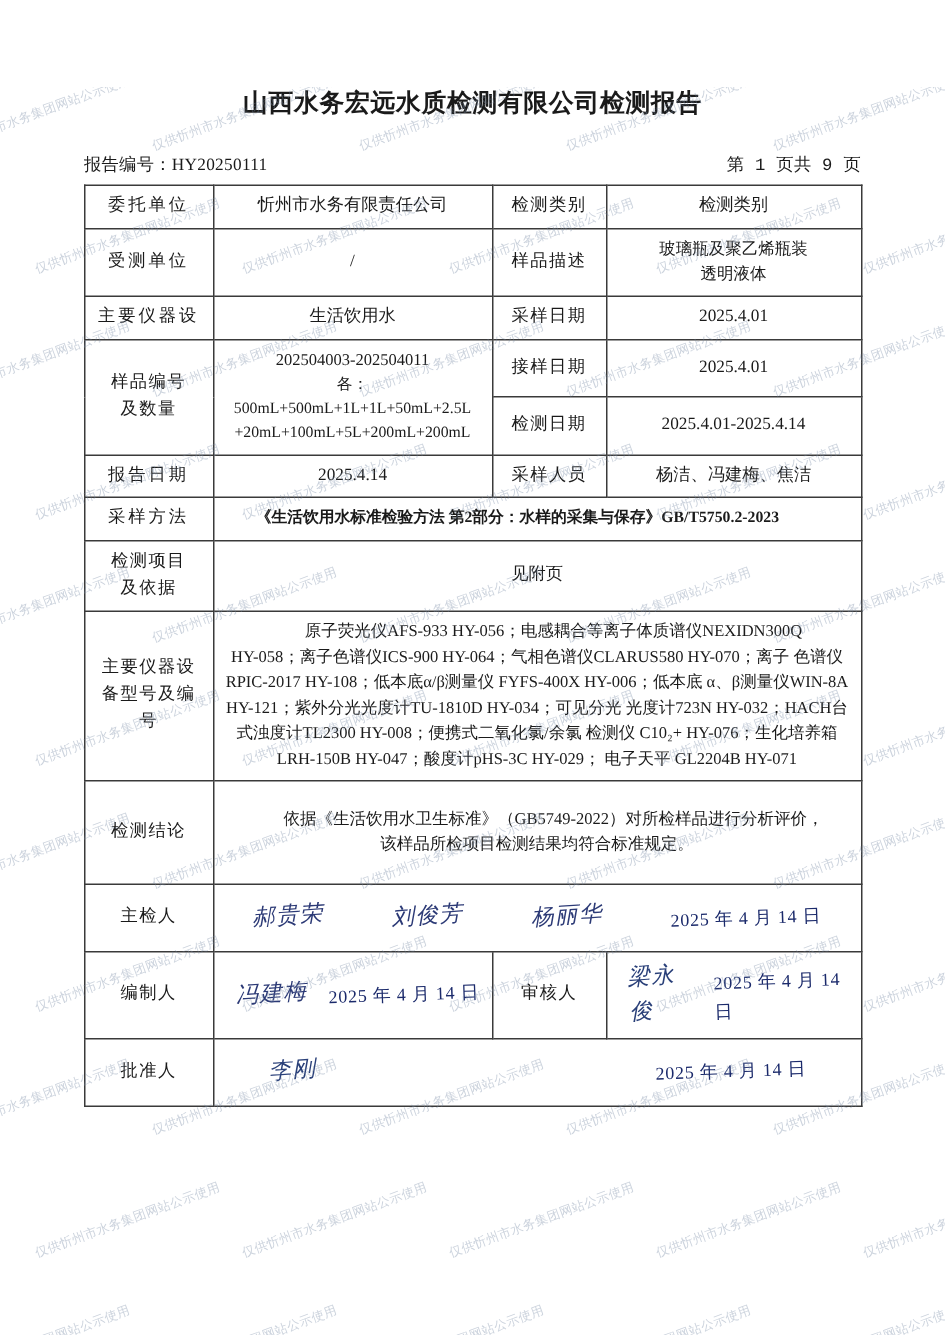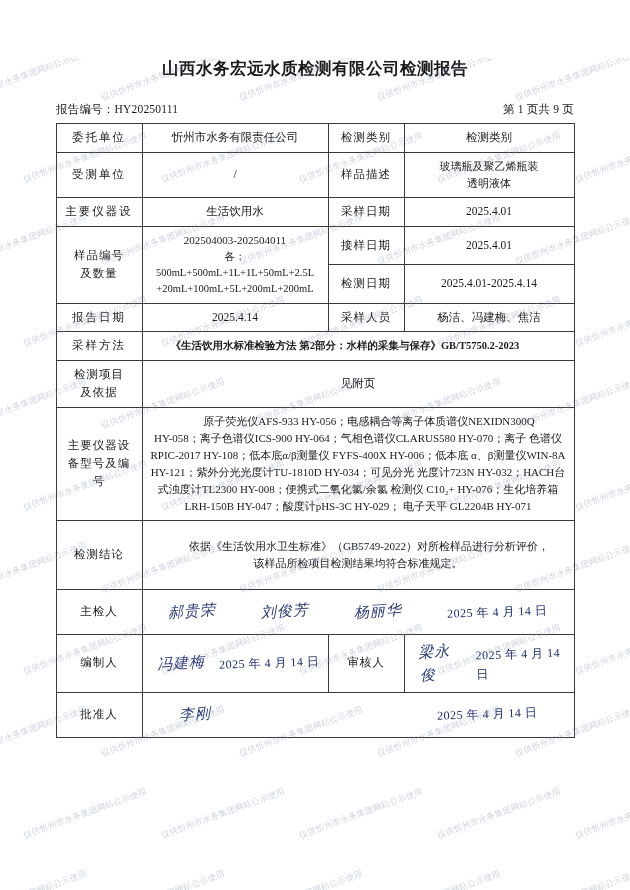--- a/index.html
+++ b/index.html
@@ -49,21 +49,21 @@
     font-family: "Liberation Serif", serif;
   }
   .meta-row {
     display: flex;
     justify-content: space-between;
     align-items: flex-end;
     margin: 22px 56px 6px 56px;
     font-size: 11.5px;
   }
   .meta-left { letter-spacing: 0.2px; }
-  .meta-right { letter-spacing: 0.2px; }
+  .meta-right { letter-spacing: 0.2px; font-family: Liberation Mono, monospace; }
 
   
   table.report {
     border-collapse: collapse;
     width: 518px;
     margin: 0 auto;
     table-layout: fixed;
     font-size: 11px;
   }
   table.report td {

